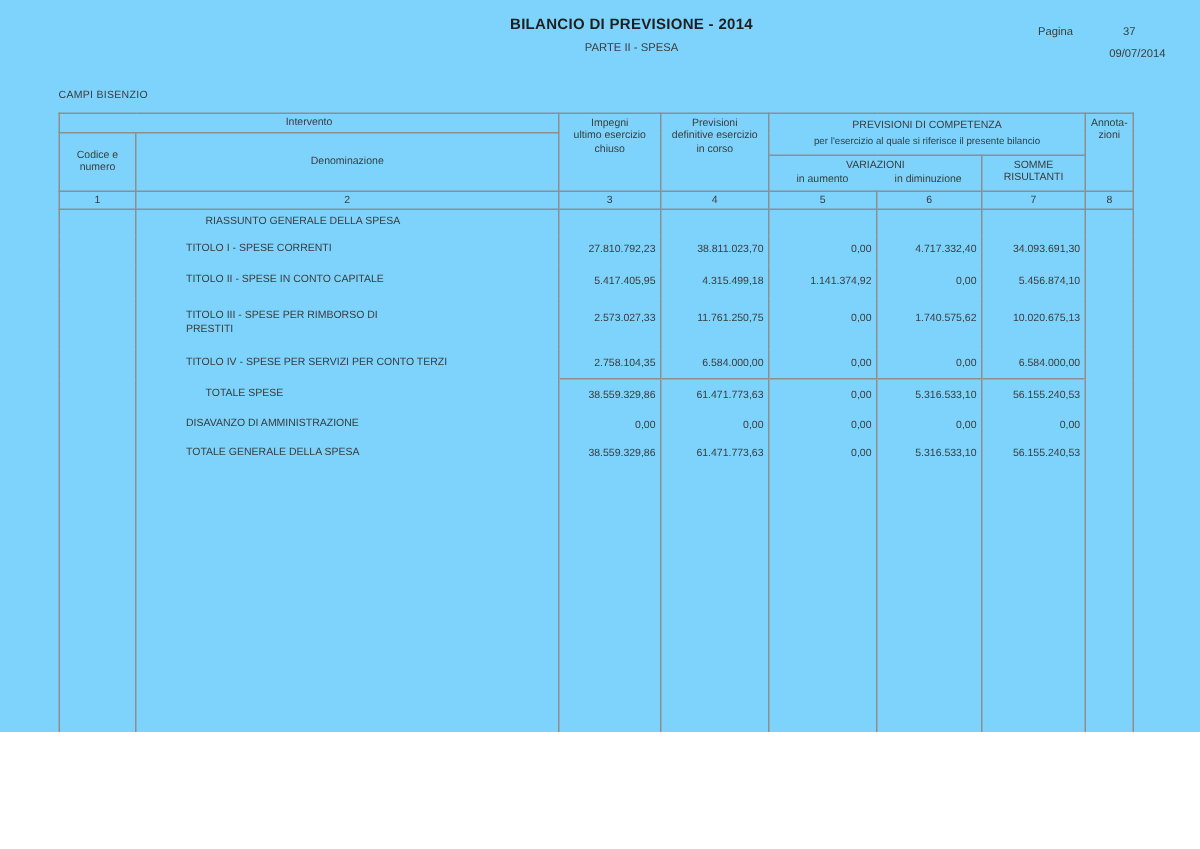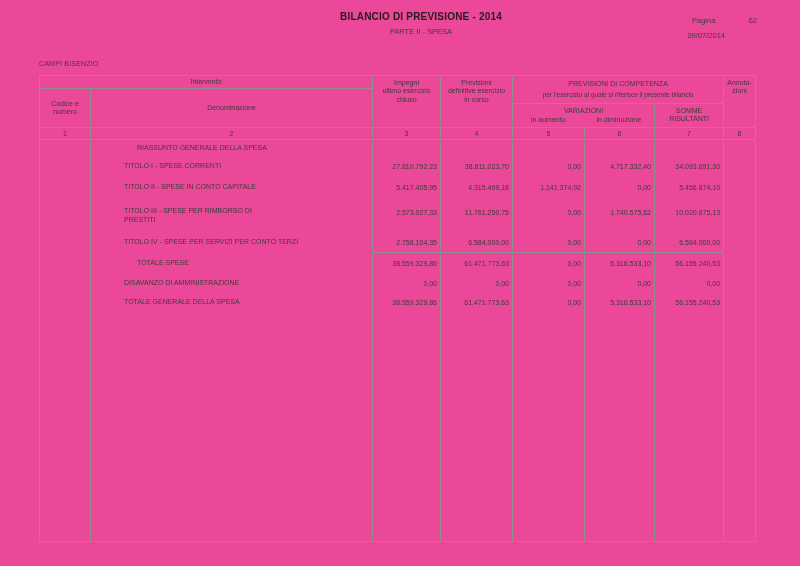--- a/index.html
+++ b/index.html
@@ -1,22 +1,22 @@
 <!DOCTYPE html>
 <html><head>
 <meta charset="utf-8">
 <style>
   * { margin: 0; padding: 0; box-sizing: border-box; }
   html, body { background: #ffffff; }
   body { font-family: "Liberation Sans", "DejaVu Sans", sans-serif; }
   .page {
     position: relative;
     width: 800px;
-    height: 566px;
-    background: #ec4899;
+    height: 488px;
+    background: #7dd3fc;
     color: #3c3c3c;
     overflow: hidden;
   }
 
   
   .title-block {
     position: absolute;
     left: 40px; top: 11px; width: 762px;
     text-align: center;
   }
@@ -34,21 +34,21 @@
   .pagina-row {
     position: absolute;
     left: 692px; top: 16px; width: 65px;
     display: flex;
     justify-content: space-between;
     font-size: 7.5px;
     align-items: flex-end;
   }
   .doc-date {
     position: absolute;
-    left: 660px; top: 31px; width: 65px;
+    left: 712px; top: 31px; width: 65px;
     text-align: right;
     font-size: 7.5px;
   }
   .entity {
     position: absolute;
     left: 39px; top: 60px;
     font-size: 7px;
     letter-spacing: 0.2px;
   }
 
@@ -103,21 +103,21 @@
 
 <div class="page">
 
   <div class="title-block">
     <div class="doc-title">BILANCIO DI PREVISIONE - 2014</div>
     <div class="doc-subtitle">PARTE II - SPESA</div>
   </div>
 
   <div class="pagina-row">
     <span>Pagina</span>
-    <span>62</span>
+    <span>37</span>
   </div>
   <div class="doc-date">09/07/2014</div>
 
   <div class="entity">CAMPI BISENZIO</div>
 
   <table class="budget">
     <colgroup>
       <col style="width:51px">
         <col style="width:282px">
         <col style="width:68px">

